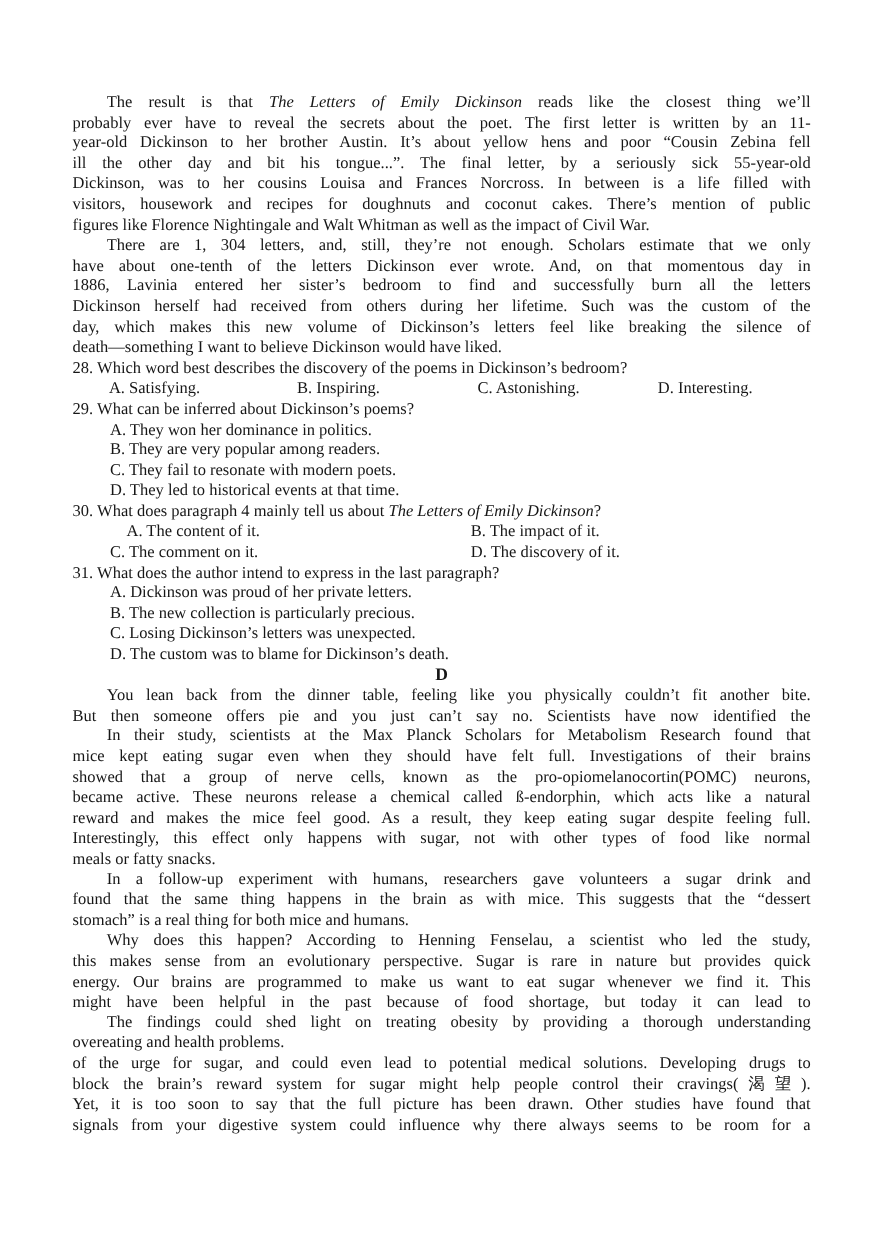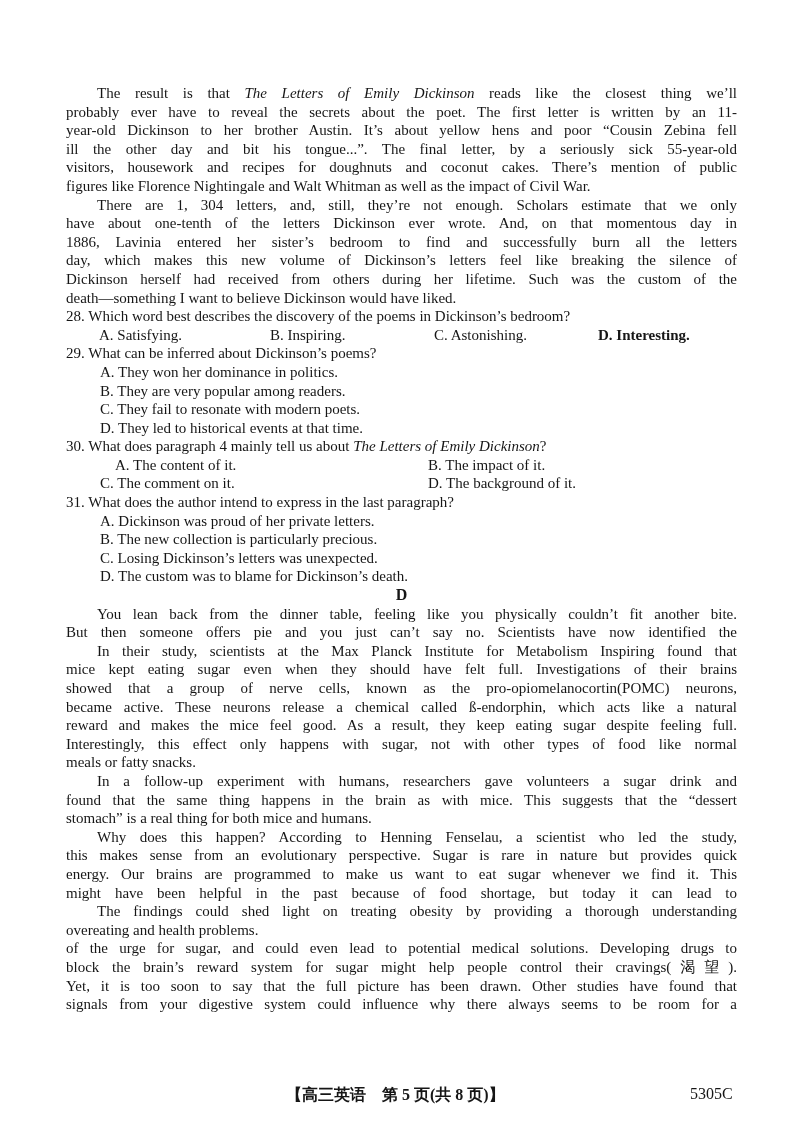--- a/index.html
+++ b/index.html
@@ -24,75 +24,72 @@
 </style>
 </head>
 <body>
 
 <div class="page">
   <div id="content">
       <div class="line jline indent">The result is that <i>The Letters of Emily Dickinson</i> reads like the closest thing we’ll</div>
       <div class="line jline">probably ever have to reveal the secrets about the poet. The first letter is written by an 11-</div>
       <div class="line jline">year-old Dickinson to her brother Austin. It’s about yellow hens and poor “Cousin Zebina fell</div>
       <div class="line jline">ill the other day and bit his tongue...”. The final letter, by a seriously sick 55-year-old</div>
+      <div class="line jline">Dickinson, was to her cousins Louisa and Frances Norcross. In between is a life filled with</div>
       <div class="line jline">visitors, housework and recipes for doughnuts and coconut cakes. There’s mention of public</div>
       <div class="line jline last">figures like Florence Nightingale and Walt Whitman as well as the impact of Civil War.</div>
       <div class="line jline indent">There are 1, 304 letters, and, still, they’re not enough. Scholars estimate that we only</div>
       <div class="line jline">have about one-tenth of the letters Dickinson ever wrote. And, on that momentous day in</div>
       <div class="line jline">1886, Lavinia entered her sister’s bedroom to find and successfully burn all the letters</div>
+      <div class="line jline">Dickinson herself had received from others during her lifetime. Such was the custom of the</div>
       <div class="line jline">day, which makes this new volume of Dickinson’s letters feel like breaking the silence of</div>
-      <div class="line jline">Dickinson herself had received from others during her lifetime. Such was the custom of the</div>
       <div class="line jline last">death—something I want to believe Dickinson would have liked.</div>
       <div class="line qstem">28. Which word best describes the discovery of the poems in Dickinson’s bedroom?</div>
       <div class="line optrow">
         <span class="opt" style="left: 33px;">A. Satisfying.</span>
         <span class="opt" style="left: 204px;">B. Inspiring.</span>
         <span class="opt" style="left: 368px;">C. Astonishing.</span>
-        <span class="opt" style="left: 532px; font-weight: bold;">D. Interesting.</span>
+        <span class="opt" style="left: 532px;">D. Interesting.</span>
       </div>
       <div class="line qstem">29. What can be inferred about Dickinson’s poems?</div>
       <div class="line optline">A. They won her dominance in politics.</div>
       <div class="line optline">B. They are very popular among readers.</div>
       <div class="line optline">C. They fail to resonate with modern poets.</div>
       <div class="line optline">D. They led to historical events at that time.</div>
       <div class="line qstem">30. What does paragraph 4 mainly tell us about <i>The Letters of Emily Dickinson</i>?</div>
       <div class="line optrow">
         <span class="opt" style="left: 34px; margin-left: 15px;">A. The content of it.</span>
         <span class="opt" style="left: 362px;">B. The impact of it.</span>
       </div>
       <div class="line optrow">
         <span class="opt" style="left: 34px;">C. The comment on it.</span>
-        <span class="opt" style="left: 362px;">D. The background of it.</span>
+        <span class="opt" style="left: 362px;">D. The discovery of it.</span>
       </div>
       <div class="line qstem">31. What does the author intend to express in the last paragraph?</div>
       <div class="line optline">A. Dickinson was proud of her private letters.</div>
       <div class="line optline">B. The new collection is particularly precious.</div>
       <div class="line optline">C. Losing Dickinson’s letters was unexpected.</div>
       <div class="line optline">D. The custom was to blame for Dickinson’s death.</div>
       <div class="line section-header">D</div>
       <div class="line jline indent">You lean back from the dinner table, feeling like you physically couldn’t fit another bite.</div>
       <div class="line jline">But then someone offers pie and you just can’t say no. Scientists have now identified the</div>
-      <div class="line jline indent">In their study, scientists at the Max Planck Institute for Metabolism Inspiring found that</div>
+      <div class="line jline indent">In their study, scientists at the Max Planck Scholars for Metabolism Research found that</div>
       <div class="line jline">mice kept eating sugar even when they should have felt full. Investigations of their brains</div>
       <div class="line jline">showed that a group of nerve cells, known as the pro-opiomelanocortin(POMC) neurons,</div>
       <div class="line jline">became active. These neurons release a chemical called ß-endorphin, which acts like a natural</div>
       <div class="line jline">reward and makes the mice feel good. As a result, they keep eating sugar despite feeling full.</div>
       <div class="line jline">Interestingly, this effect only happens with sugar, not with other types of food like normal</div>
       <div class="line jline last">meals or fatty snacks.</div>
       <div class="line jline indent">In a follow-up experiment with humans, researchers gave volunteers a sugar drink and</div>
       <div class="line jline">found that the same thing happens in the brain as with mice. This suggests that the “dessert</div>
       <div class="line jline last">stomach” is a real thing for both mice and humans.</div>
       <div class="line jline indent">Why does this happen? According to Henning Fenselau, a scientist who led the study,</div>
       <div class="line jline">this makes sense from an evolutionary perspective. Sugar is rare in nature but provides quick</div>
       <div class="line jline">energy. Our brains are programmed to make us want to eat sugar whenever we find it. This</div>
       <div class="line jline">might have been helpful in the past because of food shortage, but today it can lead to</div>
       <div class="line jline indent">The findings could shed light on treating obesity by providing a thorough understanding</div>
       <div class="line jline last">overeating and health problems.</div>
       <div class="line jline">of the urge for sugar, and could even lead to potential medical solutions. Developing drugs to</div>
       <div class="line jline">block the brain’s reward system for sugar might help people control their cravings(渴望).</div>
       <div class="line jline">Yet, it is too soon to say that the full picture has been drawn. Other studies have found that</div>
       <div class="line jline">signals from your digestive system could influence why there always seems to be room for a</div>
     </div>
-  <div class="footer">
-    <span class="footer-left">【高三英语　第 5 页(共 8 页)】</span>
-    <span class="footer-right">5305C</span>
-  </div>
 </div>
 
 </body></html>

